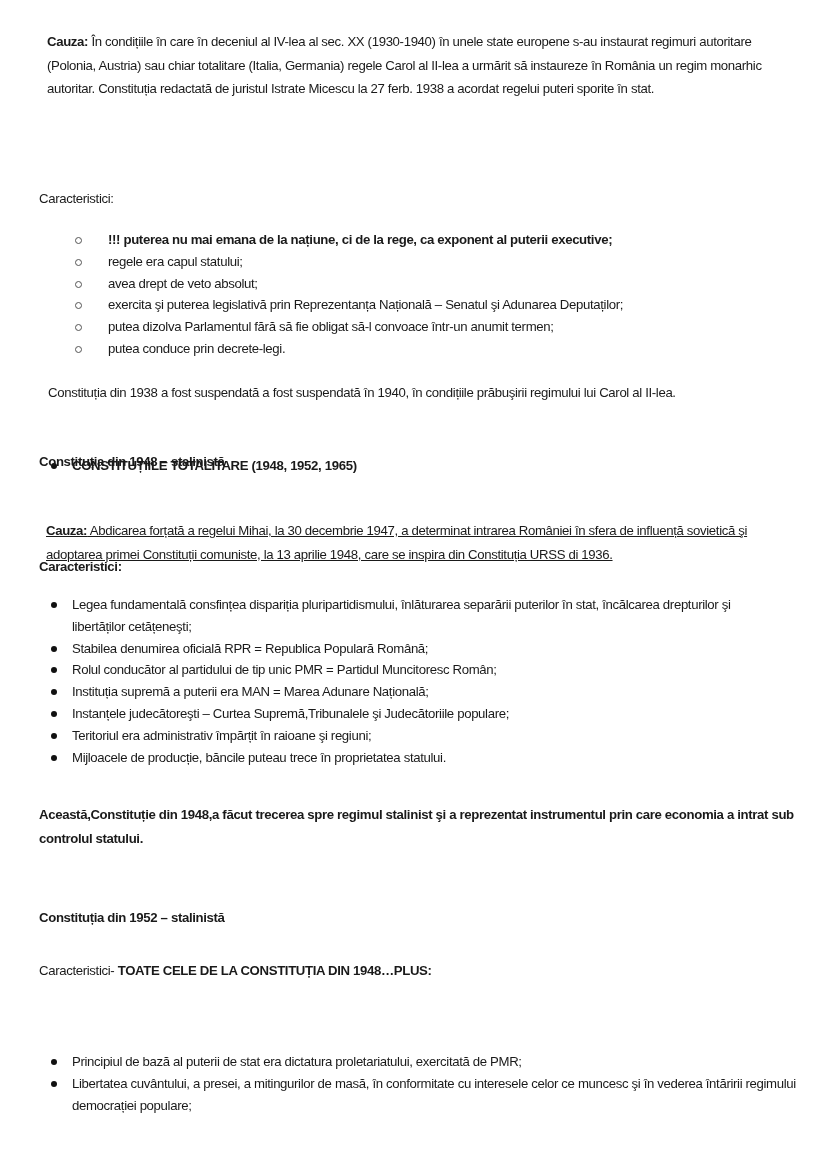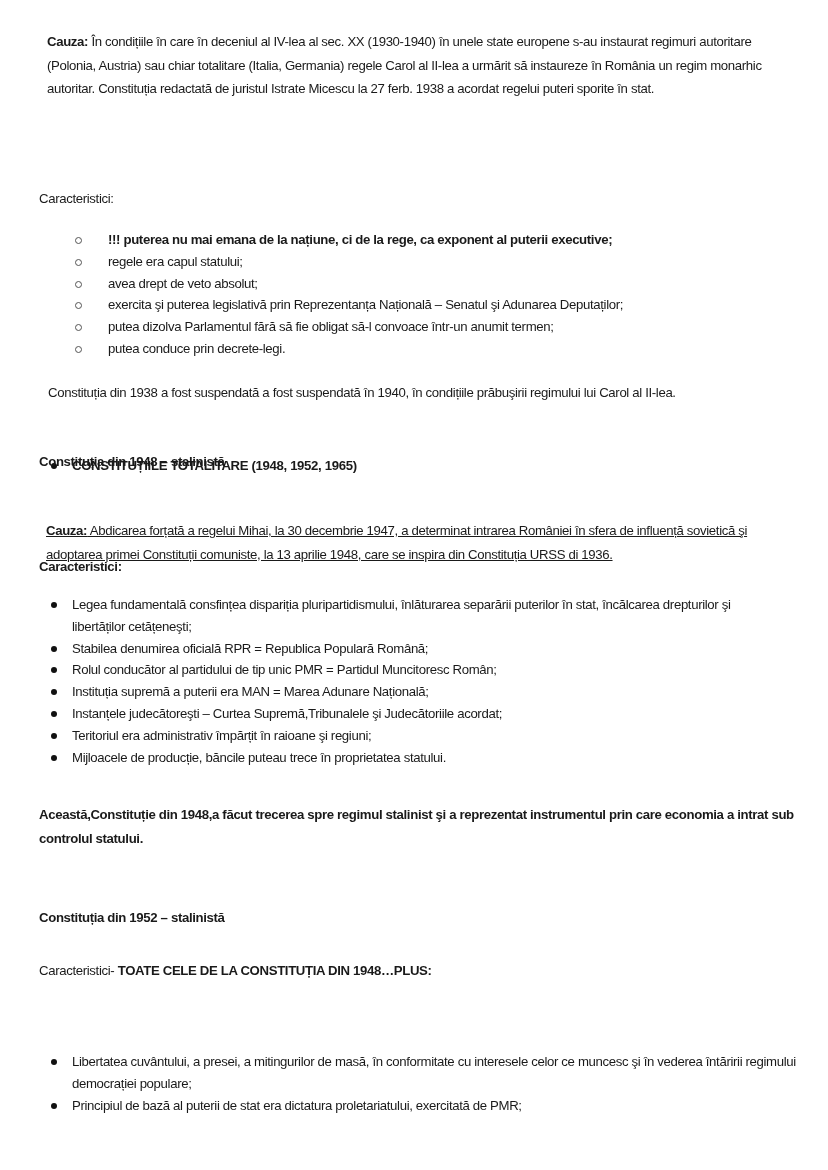--- a/index.html
+++ b/index.html
@@ -95,32 +95,32 @@
     <span class="b">Cauza:</span><span> Abdicarea forțată a regelui Mihai, la 30 decembrie 1947, a determinat intrarea României în sfera de influență sovietică şi adoptarea primei Constituții comuniste, la 13 aprilie 1948, care se inspira din Constituția URSS di 1936.</span>
   </p>
 
   <p class="blk b" style="top:555px; margin:0;">Caracteristici:</p>
 
   <ul class="list disc" style="left:39px; top:594px; width:720px;">
     <li>Legea fundamentală consfințea dispariția pluripartidismului, înlăturarea separării puterilor în stat, încălcarea drepturilor şi libertăților cetățeneşti;</li>
     <li>Stabilea denumirea oficială  RPR = Republica Populară Română;</li>
     <li>Rolul conducător al partidului de tip unic PMR = Partidul Muncitoresc Român;</li>
     <li>Instituția supremă a puterii era MAN = Marea Adunare Națională;</li>
-    <li>Instanțele judecătoreşti – Curtea Supremă,Tribunalele şi Judecătoriile acordat;</li>
+    <li>Instanțele judecătoreşti – Curtea Supremă,Tribunalele şi Judecătoriile populare;</li>
     <li>Teritoriul era administrativ împărțit în raioane şi regiuni;</li>
     <li>Mijloacele de producție, băncile puteau trece în proprietatea statului.</li>
   </ul>
 
   <p class="blk b" style="top:803px; margin:0;">Această,Constituție din 1948,a făcut trecerea spre regimul stalinist şi a reprezentat instrumentul prin care economia a intrat sub controlul statului.</p>
 
   <p class="blk b" style="top:906px; margin:0;">Constituția din 1952 – stalinistă</p>
 
 
   <p class="blk" style="top:959px; margin:0;">
     <span>Caracteristici- </span><span class="b">TOATE CELE DE LA CONSTITUȚIA DIN 1948…PLUS:</span>
   </p>
 
   <ul class="list disc" style="left:39px; top:1051px; width:760px;">
+    <li>Principiul de bază al puterii de stat era dictatura proletariatului, exercitată de PMR;</li>
     <li>Libertatea cuvântului, a presei, a mitingurilor de masă, în conformitate cu interesele celor ce muncesc şi în vederea întăririi regimului democrației populare;</li>
-    <li>Principiul de bază al puterii de stat era dictatura proletariatului, exercitată de PMR;</li>
   </ul>
 
 </div>
 
 </body></html>

